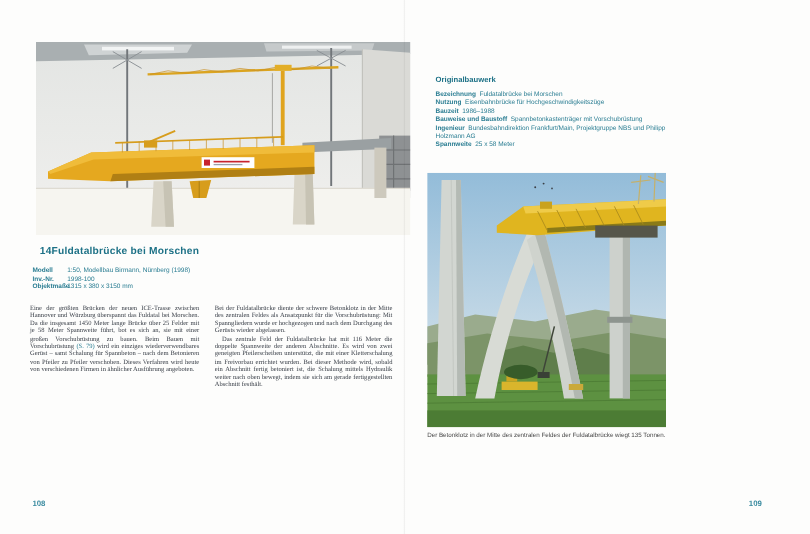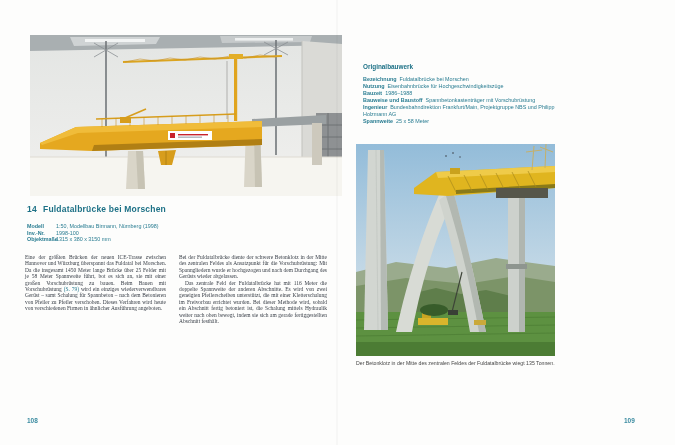--- a/index.html
+++ b/index.html
@@ -5,21 +5,21 @@
   html,body{margin:0;padding:0;}
   body{background:#ffffff;font-family:"Liberation Sans",sans-serif;}
   .spread{position:relative;width:675px;height:445px;background:#fdfdfc;overflow:hidden;}
   .gutter{position:absolute;left:336px;top:0;width:2px;height:445px;
           background:linear-gradient(90deg,rgba(0,0,0,0),rgba(0,0,0,0.05),rgba(0,0,0,0));}
 
   
   .photo-left{position:absolute;left:30px;top:35px;width:312px;height:161px;display:block;}
   .heading{position:absolute;left:27px;top:204px;width:300px;color:#1d7186;
            font-size:8.5px;font-weight:bold;letter-spacing:.2px;}
-  .heading .h-num{display:inline-block;width:16px;}
+  .heading .h-num{display:inline-block;width:16px;text-align:right;}
   .meta{position:absolute;left:27px;top:223px;width:300px;color:#2a7d92;font-size:5.4px;line-height:6.6px;}
   .meta-row .m-label{display:inline-block;width:29px;font-weight:bold;}
   .bodycols{position:absolute;left:25px;top:254px;width:302px;display:flex;gap:13px;
             font-family:"Liberation Serif",serif;color:#373d46;font-size:5.45px;line-height:6.4px;
             text-align:justify;}
   .col1{width:141px;}
   .col2{width:148px;}
   .col2 .para2{text-indent:6px;}
   .sref{color:#2a7d92;}
   .pagenum{position:absolute;top:417px;color:#3a8ba0;font-size:6.5px;font-weight:bold;}

